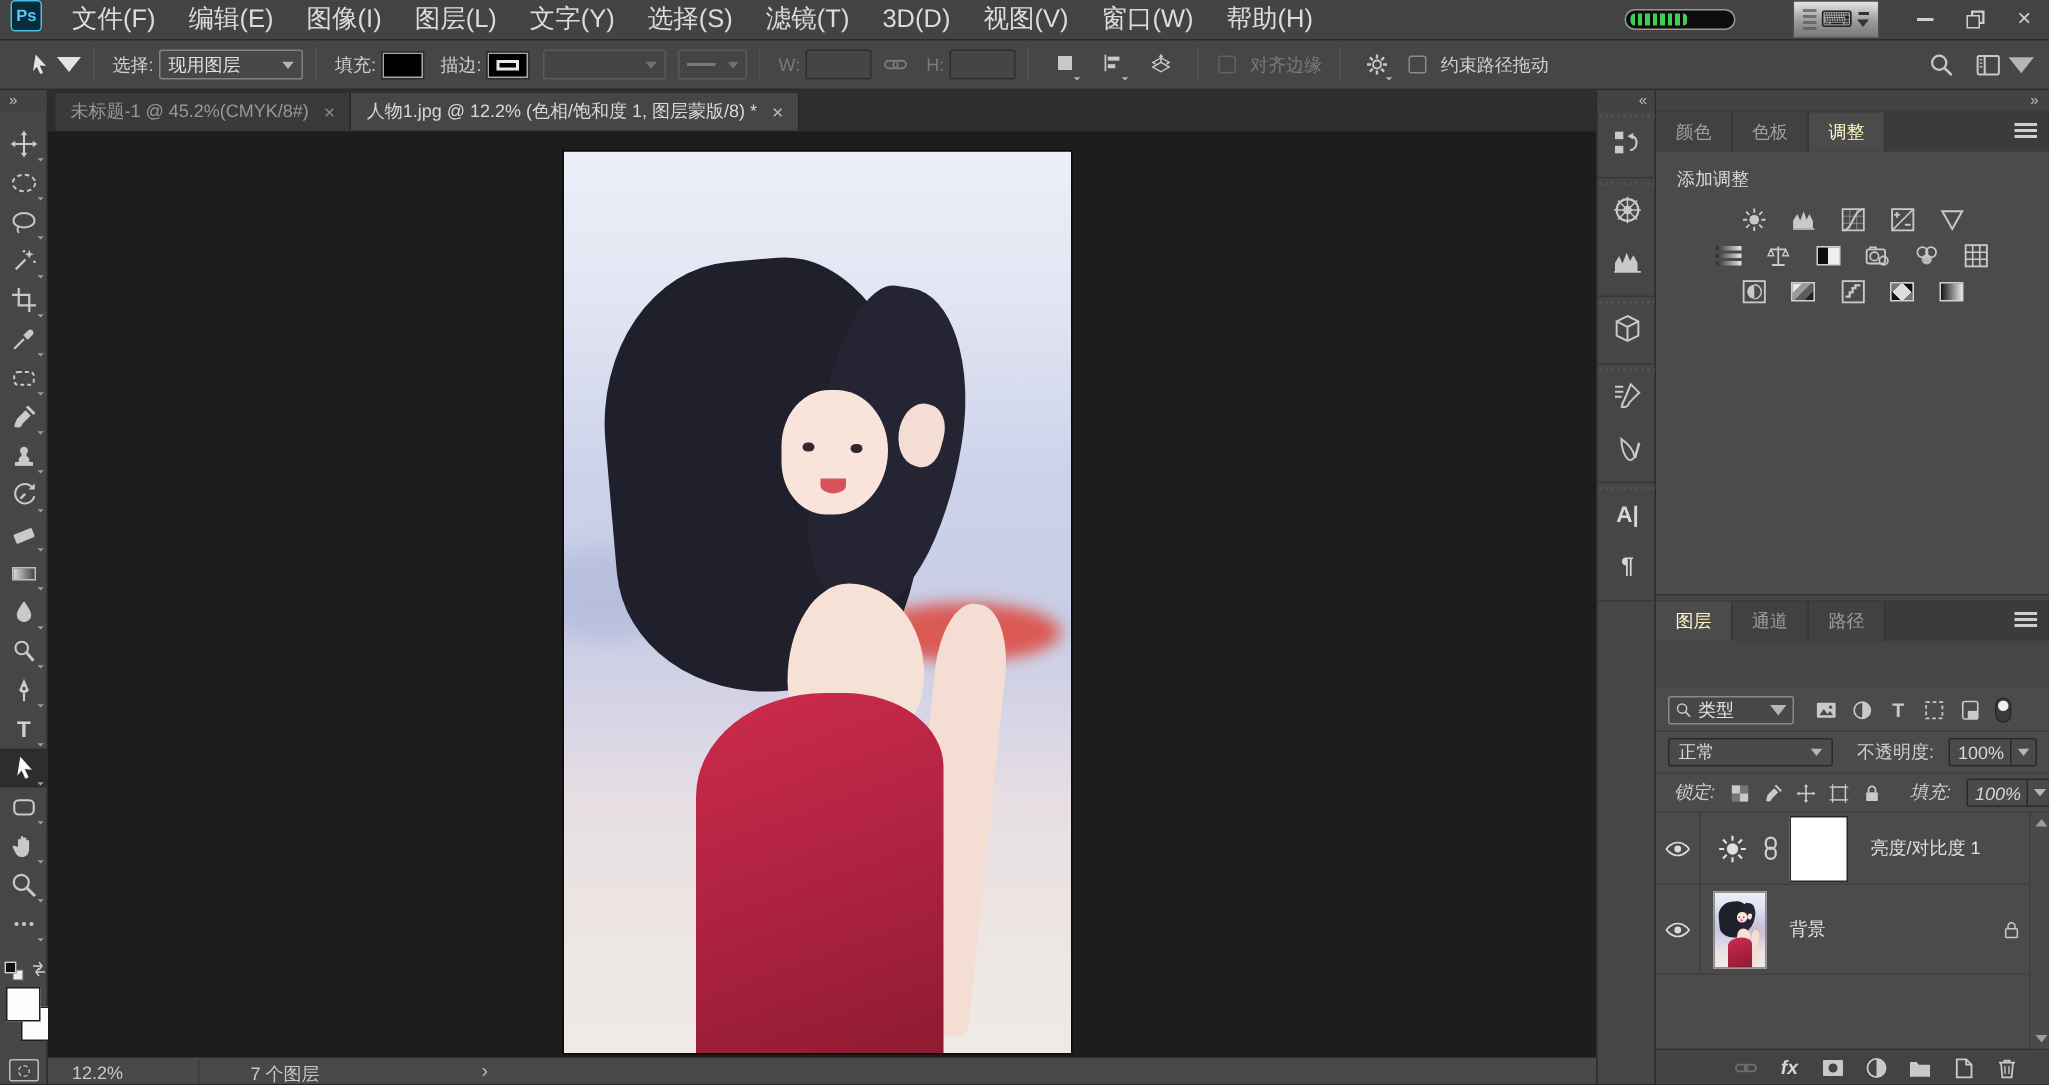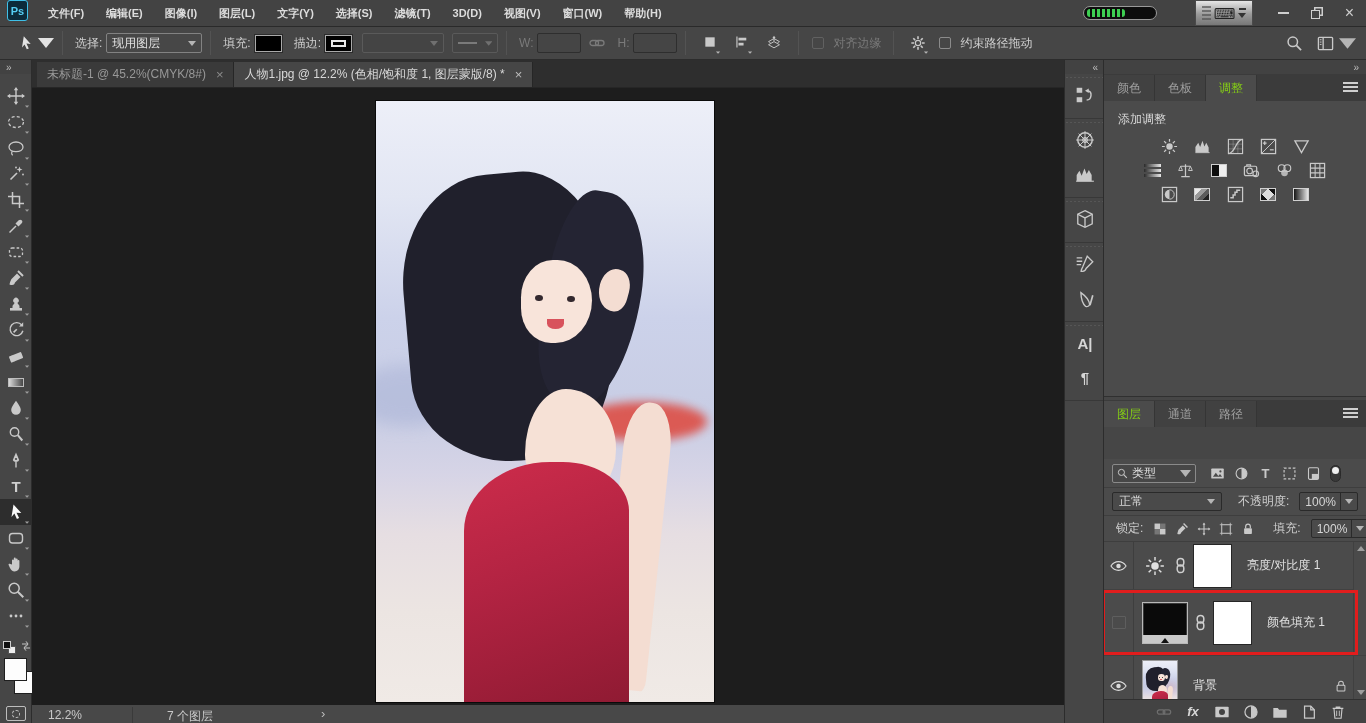--- a/index.html
+++ b/index.html
@@ -11,21 +11,21 @@
   svg { display:block; }
   .ic { display:inline-flex; align-items:center; justify-content:center; color:#c9c9c9; }
   .ic svg { width:100%; height:100%; }
 
   
   .titlebar { position:absolute; left:0; top:0; width:1366px; height:27px; background:#434343;
     border-bottom:1px solid #2a2a2a; display:flex; align-items:flex-start; }
   .ps-logo { width:21px; height:21px; margin:0 9px 0 7px; border:1px solid #3fc0e8; border-radius:3px;
     background:#0c2b3a; color:#55cdf2; font-weight:bold; font-size:11px; display:flex; align-items:center; justify-content:center; }
   .menus { display:flex; align-items:center; height:100%; }
-  .menu-item { padding:0 11px; line-height:26px; color:#dcdcdc; font-size:11px; cursor:default;font-weight:bold; }
+  .menu-item { padding:0 11px; line-height:26px; color:#dcdcdc; font-size:17px; cursor:default; }
   .tb-right { margin-left:auto; display:flex; align-items:center; height:100%; }
   .meter { width:74px; height:14px; border:1px solid #9a9a9a; border-radius:8px; background:#0d0d0d;
     margin-right:38px; overflow:hidden; display:flex; align-items:center; padding:2px 3px; }
   .meter-fill { width:58%; height:8px; border-radius:3px;
     background:repeating-linear-gradient(90deg,#3ecf52 0 3px,#0b0b0b 3px 5px); }
   .kbd-btn { width:58px; height:26px; background:linear-gradient(180deg,#e6e6e6,#9a9a9a 55%,#777);
     border:1px solid #4a4a4a; display:flex; align-items:center; justify-content:center; gap:3px; margin-right:14px; }
   .kbd-dots { width:9px; height:14px;
     background:repeating-linear-gradient(0deg,#555 0 2px,transparent 2px 4px); opacity:.7; }
   .kbd-glyph { color:#222; font-size:15px; line-height:1; }
@@ -134,21 +134,21 @@
   .dock-btn { width:40px; height:34px; display:flex; align-items:center; justify-content:center; }
   .dock-btn .ic { width:20px; height:20px; }
   .dock-txt { font-size:15px; color:#d6d6d6; font-weight:bold; }
 
   
   .rightdock { position:absolute; left:1104px; top:60px; width:262px; height:663px; background:#464646; }
   .rd-head { height:14px; background:#424242; display:flex; justify-content:flex-end; align-items:center;
     padding-right:8px; color:#bdbdbd; font-size:10px; letter-spacing:-1px; }
   .panel-tabs { height:27px; background:#3b3b3b; display:flex; align-items:flex-end; padding-left:0; position:relative; }
   .panel-tab { padding:0 13px; line-height:26px; color:#9f9f9f; background:#414141; border-right:1px solid #353535; }
-  .panel-tab.active { background:#4b4b4b; color:#84cc16; }
+  .panel-tab.active { background:#4b4b4b; color:#fef9c3; }
   .panel-menu { position:absolute; right:8px; top:6px; width:15px; height:13px; color:#cfcfcf; }
   .panel-menu .bar { height:2px; background:#cfcfcf; margin:2px 0; }
 
   .adj-body { background:#4b4b4b; height:296px; border-bottom:1px solid #303030; }
   .adj-title { padding:10px 0 4px 14px; color:#d9d9d9; }
   .adj-grid { display:flex; flex-direction:column; align-items:center; gap:4px; padding-top:4px; }
   .adj-row { display:flex; gap:9px; justify-content:center; }
   .adj-btn { width:24px; height:20px; display:flex; align-items:center; justify-content:center; }
   .adj-btn .ic { width:17px; height:17px; }
   .huesat { width:17px; height:13px; display:flex; flex-direction:column; justify-content:space-between; }
@@ -172,21 +172,21 @@
   .filter-T { font-weight:bold; font-size:13px; color:#c9c9c9; }
   .toggle-pill { width:11px; height:17px; background:#3a3a3a; border:1px solid #2a2a2a; border-radius:6px; position:relative; }
   .toggle-pill .knob { position:absolute; left:1px; top:1px; width:7px; height:7px; background:#f0f0f0; border-radius:50%; }
   .lp-blend { height:28px; }
   .blend-select { width:118px; height:19px; border:1px solid #2a2a2a; border-radius:2px; background:#4a4a4a;
     display:flex; align-items:center; padding:0 6px; }
   .blend-select .lbl { flex:1; }
   .val-box { height:19px; border:1px solid #2a2a2a; border-radius:2px; background:#4a4a4a;
     display:flex; align-items:center; padding:0 5px; gap:4px; }
   .val-box .vchev { width:17px; height:17px; display:flex; align-items:center; justify-content:center; border-left:1px solid #2a2a2a; margin-right:-5px; }
-  .lp-lock { height:26px; }
+  .lp-lock { height:26px;font-style:italic; }
   .lock-icons { display:flex; align-items:center; gap:8px; }
   .lock-icons .ic { width:14px; height:14px; }
 
   .layers-list { position:relative; flex:1; background:#4b4b4b; overflow:hidden; }
   .layer-row { display:flex; align-items:center; border-bottom:1px solid #414141; position:relative; }
   .vis-cell { width:30px; align-self:stretch; border-right:1px solid #3e3e3e; display:flex; align-items:center; justify-content:center; }
   .vis-cell .ic { width:17px; height:12px; color:#dadada; }
   .vis-empty { width:14px; height:13px; border:1px solid #5e5e5e; border-radius:1px; }
   .layer-main { display:flex; align-items:center; gap:7px; padding-left:8px; flex:1; }
   .adj-layer-thumb { width:26px; display:flex; justify-content:center; }
@@ -995,41 +995,20 @@
               <span class="ic link8">
                 <svg viewBox="0 0 11 18" fill="none">
                   <rect x="2" y="1.5" width="7" height="8" rx="3.5" stroke="currentColor" stroke-width="1.6"></rect>
                   <rect x="2" y="8.5" width="7" height="8" rx="3.5" stroke="currentColor" stroke-width="1.6"></rect>
                 </svg>
               </span>
               <span class="mask-thumb"></span>
               <span class="layer-name">亮度/对比度 1</span>
             </span>
      </div>
-          <div class="layer-row annotated" style="height: 66px; --ann: #e11d1d;">
-       <span class="vis-cell">
-              <span class="vis-empty"></span>
-            </span>
-       <span class="layer-main">
-              <span class="fill-thumb">
-                <span class="fill-black"></span>
-                <span class="fill-slider">
-                  <i></i>
-                </span>
-              </span>
-              <span class="ic link8">
-                <svg viewBox="0 0 11 18" fill="none">
-                  <rect x="2" y="1.5" width="7" height="8" rx="3.5" stroke="currentColor" stroke-width="1.6"></rect>
-                  <rect x="2" y="8.5" width="7" height="8" rx="3.5" stroke="currentColor" stroke-width="1.6"></rect>
-                </svg>
-              </span>
-              <span class="mask-thumb"></span>
-              <span class="layer-name">颜色填充 1</span>
-            </span>
-     </div>
           <div class="layer-row " style="height:60px">
        <span class="vis-cell">
               <span class="ic" style="width:17px;height:12px">
                 <svg viewBox="0 0 18 12" fill="none">
                   <path d="M1 6s3-4.6 8-4.6S17 6 17 6s-3 4.6-8 4.6S1 6 1 6z" stroke="currentColor" stroke-width="1.2"></path>
                   <circle cx="9" cy="6" r="2.4" fill="currentColor"></circle>
                 </svg>
               </span>
             </span>
        <span class="layer-main">

